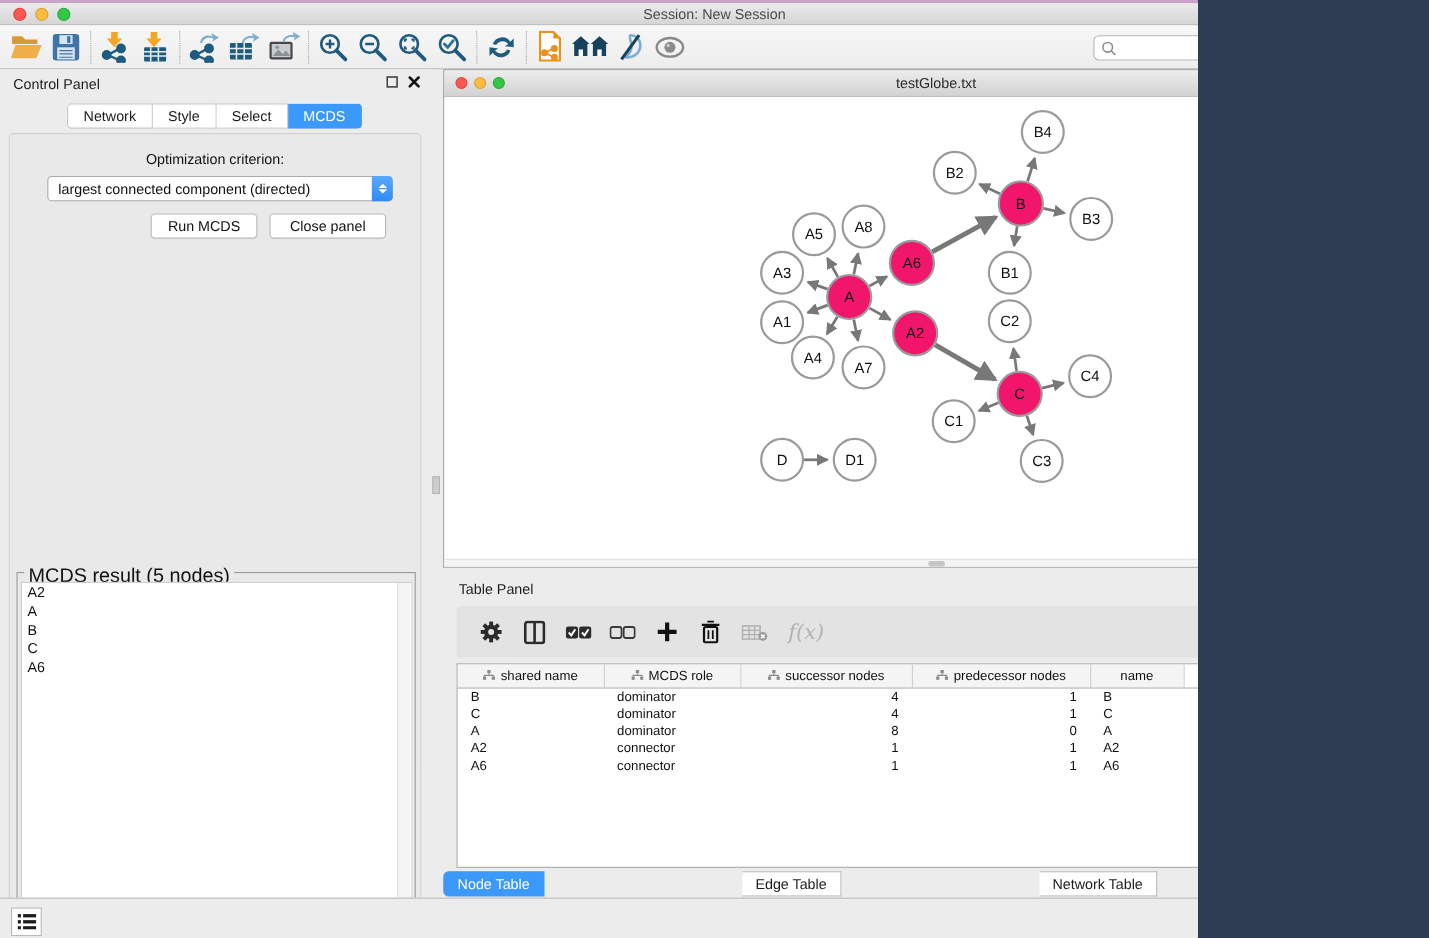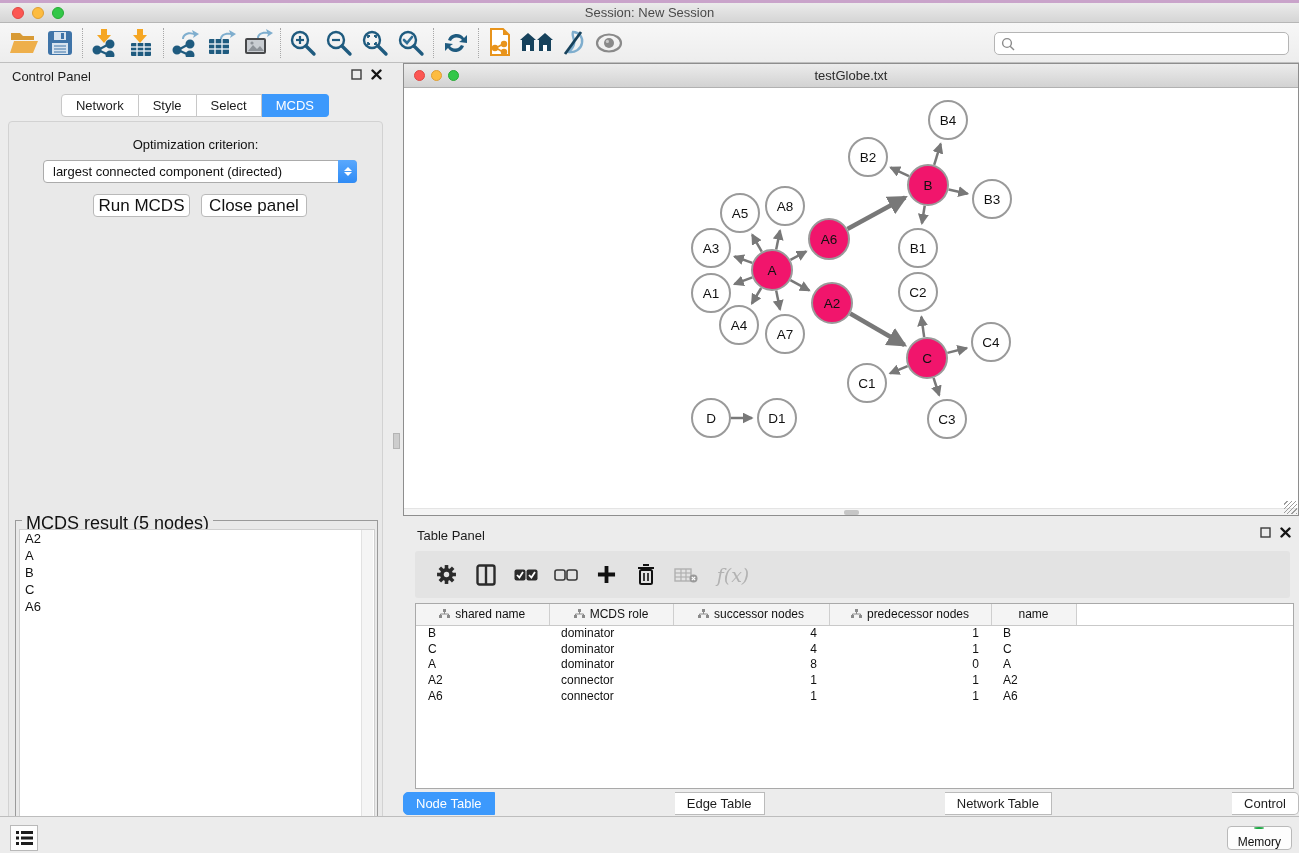--- a/index.html
+++ b/index.html
@@ -1,18 +1,18 @@
 <!DOCTYPE html>
 <html><head>
 <meta charset="utf-8">
 <style>
   * { box-sizing: border-box; margin: 0; padding: 0; }
   html,body { width:1299px; height:853px; }
   body { font-family: "Liberation Sans", sans-serif; background:#2e3d52; }
-  #screen { position:relative; width:1299px; height:853px; overflow:hidden; background:#c9a3ca; }
+  #screen { position:relative; width:1089px; height:853px; overflow:hidden; background:#c9a3ca; }
   #mainwin { position:absolute; left:0; top:3px; width:1299px; height:847px; background:#ececec; }
 
   
   #titlebar { position:absolute; left:0; top:0; width:100%; height:20px;
     background:linear-gradient(#ebebeb,#d5d5d5); border-bottom:1px solid #b6b6b6; }
   #titlebar .title { position:absolute; left:0; right:0; top:2px; text-align:center;
     font-size:13px; color:#4a4a4a; }
   .lights { position:absolute; left:12px; top:4px; display:flex; gap:8px; }
   .light { width:12px; height:12px; border-radius:50%; }
   .light.red { background:#fc5753; border:1px solid #df4744; }
@@ -44,21 +44,21 @@
   #opt-label { position:absolute; left:0; right:0; top:15px; text-align:center; font-size:13px; color:#111; }
   #criterion { position:absolute; left:34px; top:38px; width:314px; height:23px; background:#fff;
     border:1px solid #ababab; border-radius:4px; display:flex; align-items:center; }
   #criterion .val { flex:1; font-size:13px; padding-left:9px; color:#111; white-space:nowrap; }
   #criterion .stepper { width:19px; height:23px; margin:-1px -1px 0 0; background:linear-gradient(#5aa8fd,#2f8bf5);
     border-radius:0 4px 4px 0; display:flex; flex-direction:column; align-items:center; justify-content:center; gap:1px; }
   .chev { width:0; height:0; border-left:4px solid transparent; border-right:4px solid transparent; }
   .chev.up { border-bottom:4px solid #fff; }
   .chev.down { border-top:4px solid #fff; }
   .cp-btn { position:absolute; top:72px; height:23px; background:#fff; border:1px solid #b9b9b9;
-    border-radius:4px; font-size:17px; color:#111; font-family:"Liberation Sans",sans-serif; }
+    border-radius:4px; font-size:13px; color:#111; font-family:"Liberation Sans",sans-serif;margin-left:44px; }
   #run-btn { left:84px; width:97px; }
   #closep-btn { left:192px; width:106px; }
   #mcds-group { position:absolute; left:6px; top:398px; width:363px; height:341px; border:1px solid #9a9a9a; }
   #mcds-group .gtitle { position:absolute; left:6px; top:-8px; background:#e9e9e9; padding:0 4px; font-size:18px; color:#111; }
   #mcds-list { position:absolute; left:3px; top:8px; width:356px; height:329px; background:#fff;
     border:1px solid #cfcfcf; overflow:hidden; }
   #mcds-list .item { font-size:13px; color:#111; padding:1px 0 1px 5px; line-height:15px; }
   #mcds-scroll { position:absolute; right:4px; top:9px; width:12px; height:327px; background:#f5f5f5; border-left:1px solid #e2e2e2; }
 
   

